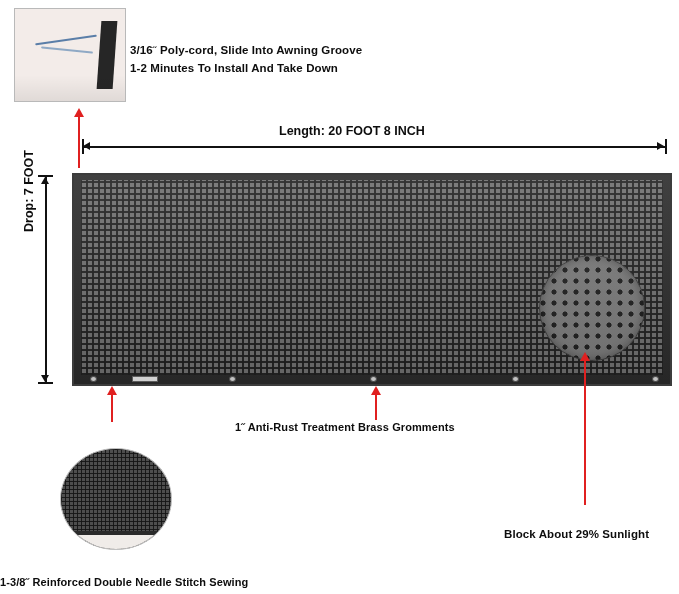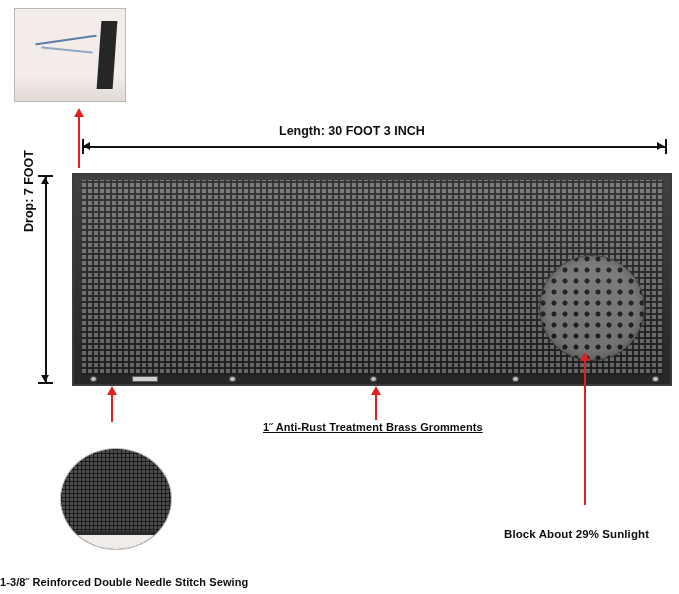--- a/index.html
+++ b/index.html
@@ -235,30 +235,34 @@
 
 <div id="root">
 
   <div class="abs inset-cord">
     <div class="cord-strip"></div>
     <div class="cord-line"></div>
     <div class="cord-line2"></div>
     <div class="cord-shadow"></div>
   </div>
 
+  <div class="text-block" style="left:130px; top:44px;">
+    <div class="label">3/16˝  Poly-cord, Slide Into Awning Groove</div>
+    <div class="label">1-2 Minutes To Install And Take Down</div>
+  </div>
 
   <div class="abs vline red" style="left:78px; top:116px; height:52px;"></div>
   <div class="abs arrow-head arrow-up-red" style="left:74px; top:108px;"></div>
 
   <div class="abs hline" style="left:82px; top:146px; width:585px;"></div>
   <div class="abs cap" style="left:82px; top:139px; width:1.5px; height:15px;"></div>
   <div class="abs cap" style="left:665px; top:139px; width:1.5px; height:15px;"></div>
   <div class="abs arrow-head arrow-left-blk" style="left:83px; top:142px;"></div>
   <div class="abs arrow-head arrow-right-blk" style="left:657px; top:142px;"></div>
-  <div class="length-label">Length: 30 FOOT 3 INCH</div>
+  <div class="length-label">Length: 20 FOOT 8 INCH</div>
 
   <div class="abs vline" style="left:45px; top:175px; height:208px;"></div>
   <div class="abs cap" style="left:38px; top:175px; width:15px; height:1.5px;"></div>
   <div class="abs cap" style="left:38px; top:382px; width:15px; height:1.5px;"></div>
   <div class="abs arrow-head arrow-up-blk" style="left:41px; top:177px;"></div>
   <div class="abs arrow-head arrow-down-blk" style="left:41px; top:375px;"></div>
   <div class="drop-label">Drop: 7 FOOT</div>
 
   <div class="abs mesh-panel">
     <div class="edge edge-top"></div>
@@ -275,21 +279,21 @@
 
     <div class="zoom-circle"></div>
   </div>
 
   <div class="abs vline red" style="left:111px; top:392px; height:30px;"></div>
   <div class="abs arrow-head arrow-up-red" style="left:107px; top:386px;"></div>
 
   <div class="abs vline red" style="left:375px; top:392px; height:28px;"></div>
   <div class="abs arrow-head arrow-up-red" style="left:371px; top:386px;"></div>
 
-  <div class="label small abs" style="left:263px; top:421px;text-decoration:underline;">1˝  Anti-Rust Treatment Brass Gromments</div>
+  <div class="label small abs" style="left:235px; top:421px;">1˝  Anti-Rust Treatment Brass Gromments</div>
 
   <div class="abs inset-stitch">
     <div class="hem"></div>
     <div class="white-band"></div>
   </div>
   <div class="label small abs" style="left:0px; top:576px;">1-3/8˝  Reinforced Double Needle Stitch Sewing</div>
 
   <div class="abs vline red" style="left:584px; top:360px; height:145px;"></div>
   <div class="abs arrow-head arrow-up-red" style="left:580px; top:352px;"></div>
 

